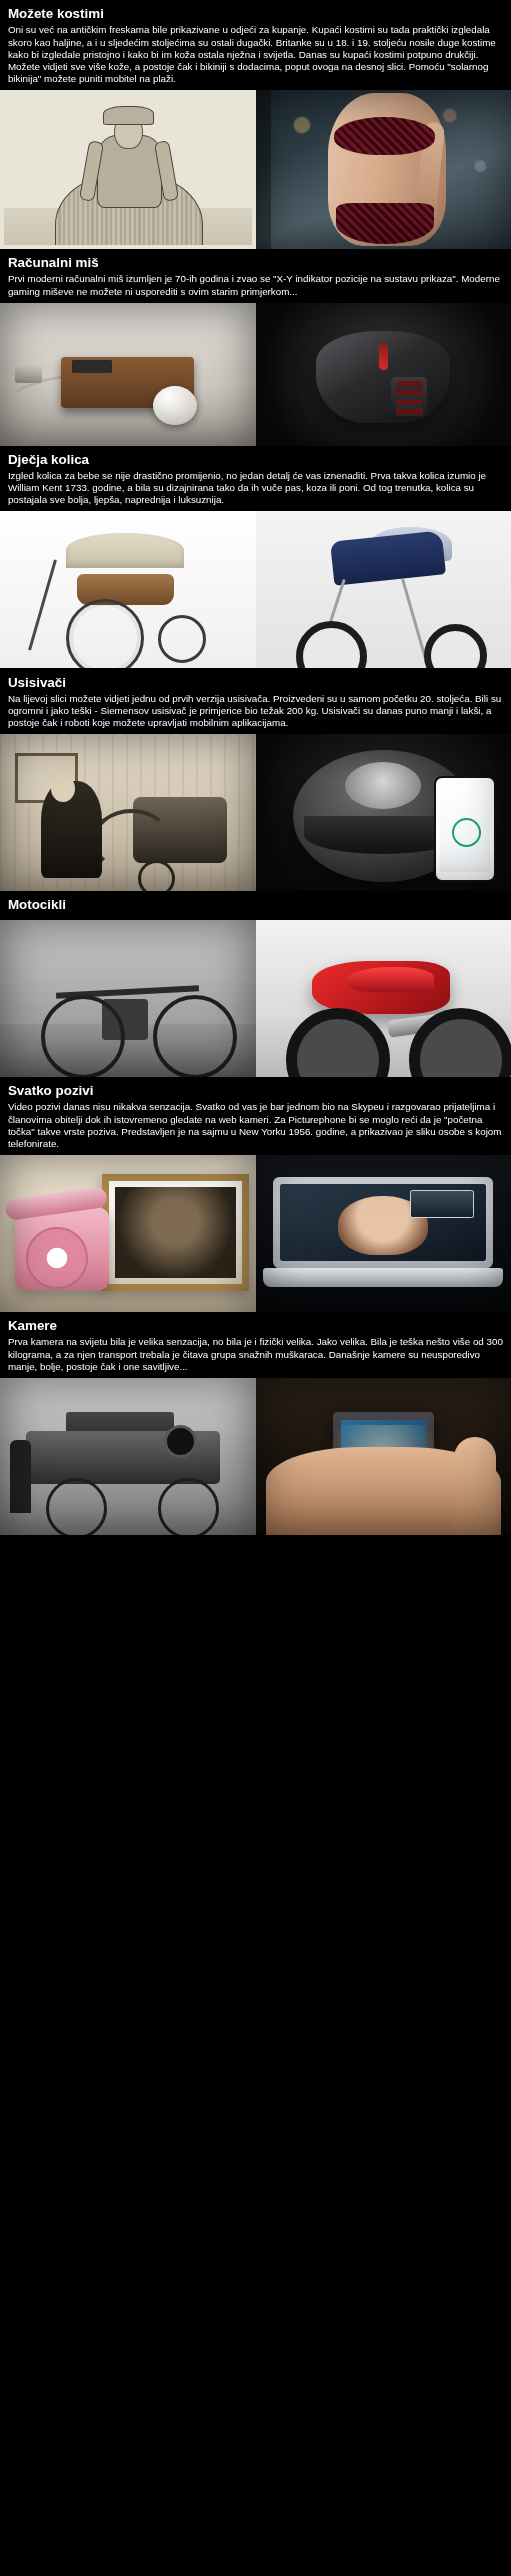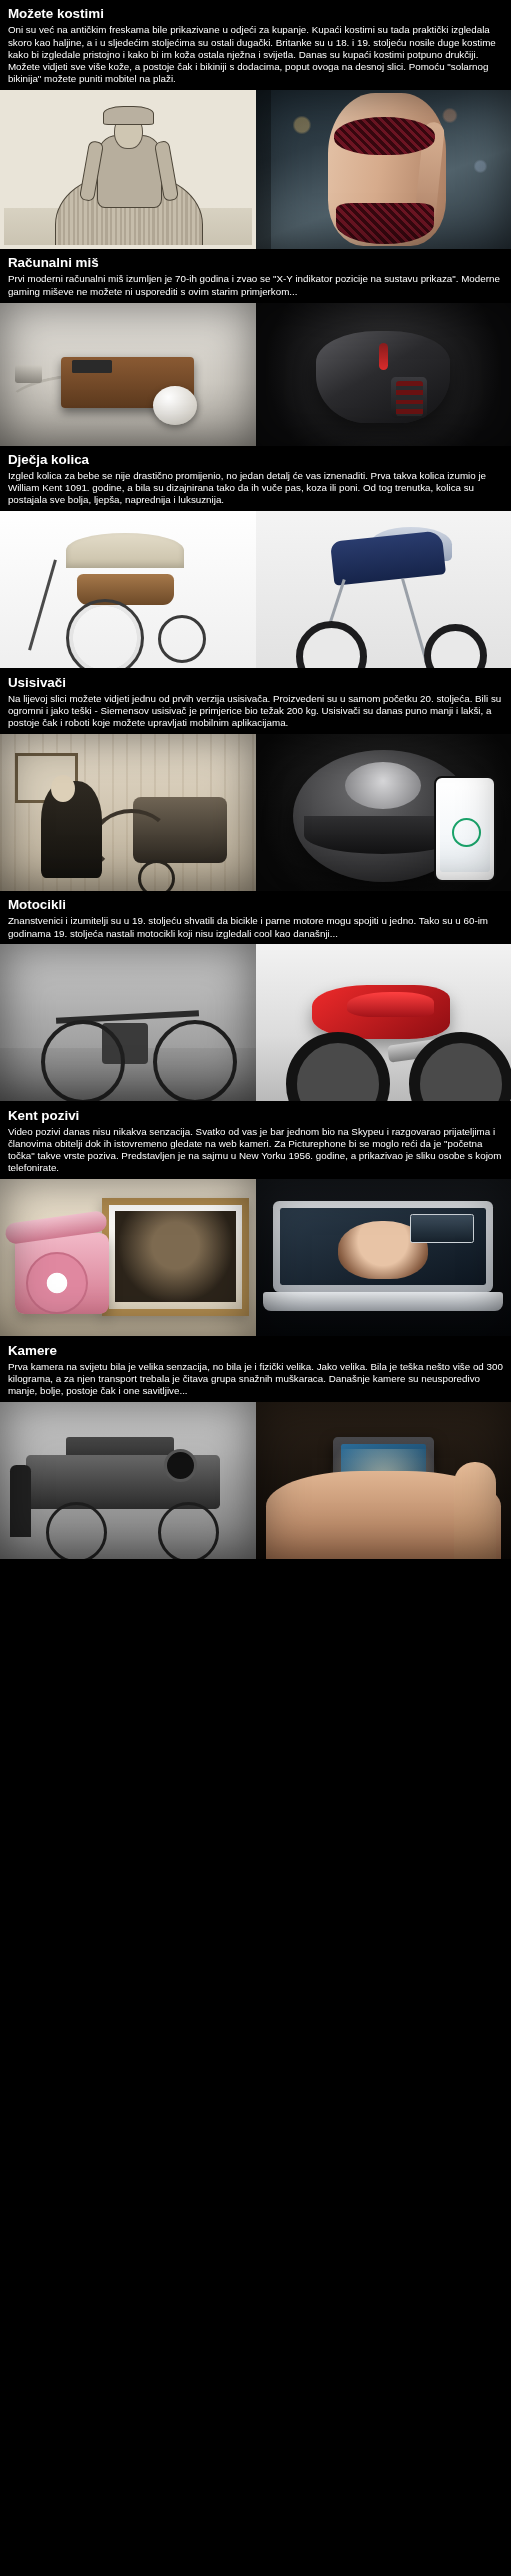--- a/index.html
+++ b/index.html
@@ -600,21 +600,21 @@
           <div class="wheel"></div>
           <div class="vign"></div>
         </div>
       </div>
     </div>
   </section>
 
   <section class="section">
     <div class="section-text">
       <h2 class="section-title">Dječja kolica</h2>
-      <p class="section-body">Izgled kolica za bebe se nije drastično promijenio, no jedan detalj će vas iznenaditi. Prva takva kolica izumio je William Kent 1091. godine, a bila su dizajnirana tako da ih vuče pas, koza ili poni. Od tog trenutka, kolica su postajala sve bolja, ljepša, naprednija i luksuznija.</p>
+      <p class="section-body">Izgled kolica za bebe se nije drastično promijenio, no jedan detalj će vas iznenaditi. Prva takva kolica izumio je William Kent 1733. godine, a bila su dizajnirana tako da ih vuče pas, koza ili poni. Od tog trenutka, kolica su postajala sve bolja, ljepša, naprednija i luksuznija.</p>
     </div>
     <div class="images">
       <div class="img img-left" style="height:157px">
         <div class="ph pram">
           <div class="canopy"></div>
           <div class="basket"></div>
           <div class="handle"></div>
           <div class="wheel-b"></div>
           <div class="wheel-s"></div>
         </div>
@@ -661,21 +661,20 @@
           </div>
           <div class="vign"></div>
         </div>
       </div>
     </div>
   </section>
 
   <section class="section">
     <div class="section-text">
       <h2 class="section-title">Motocikli</h2>
-      <p class="section-body">Znanstvenici i izumitelji su u 19. stoljeću shvatili da bicikle i parne motore mogu spojiti u jedno. Tako su u 60-im godinama 19. stoljeća nastali motocikli koji nisu izgledali cool kao današnji...</p>
     </div>
     <div class="images">
       <div class="img img-left" style="height:157px">
         <div class="ph oldmoto">
           <div class="ground"></div>
           <div class="bike-frame"></div>
           <div class="engine"></div>
           <div class="w1"></div>
           <div class="w2"></div>
           <div class="vign"></div>
@@ -688,21 +687,21 @@
           <div class="ex"></div>
           <div class="w1"></div>
           <div class="w2"></div>
         </div>
       </div>
     </div>
   </section>
 
   <section class="section">
     <div class="section-text">
-      <h2 class="section-title">Kent pozivi</h2>
+      <h2 class="section-title">Svatko pozivi</h2>
       <p class="section-body">Video pozivi danas nisu nikakva senzacija. Svatko od vas je bar jednom bio na Skypeu i razgovarao prijateljima i članovima obitelji dok ih istovremeno gledate na web kameri. Za Picturephone bi se moglo reći da je "početna točka" takve vrste poziva. Predstavljen je na sajmu u New Yorku 1956. godine, a prikazivao je sliku osobe s kojom telefonirate.</p>
     </div>
     <div class="images">
       <div class="img img-left" style="height:157px">
         <div class="ph oldphone">
           <div class="pic-frame">
               <div class="portrait"></div>
             </div>
           <div class="set"></div>
           <div class="dial"></div>

